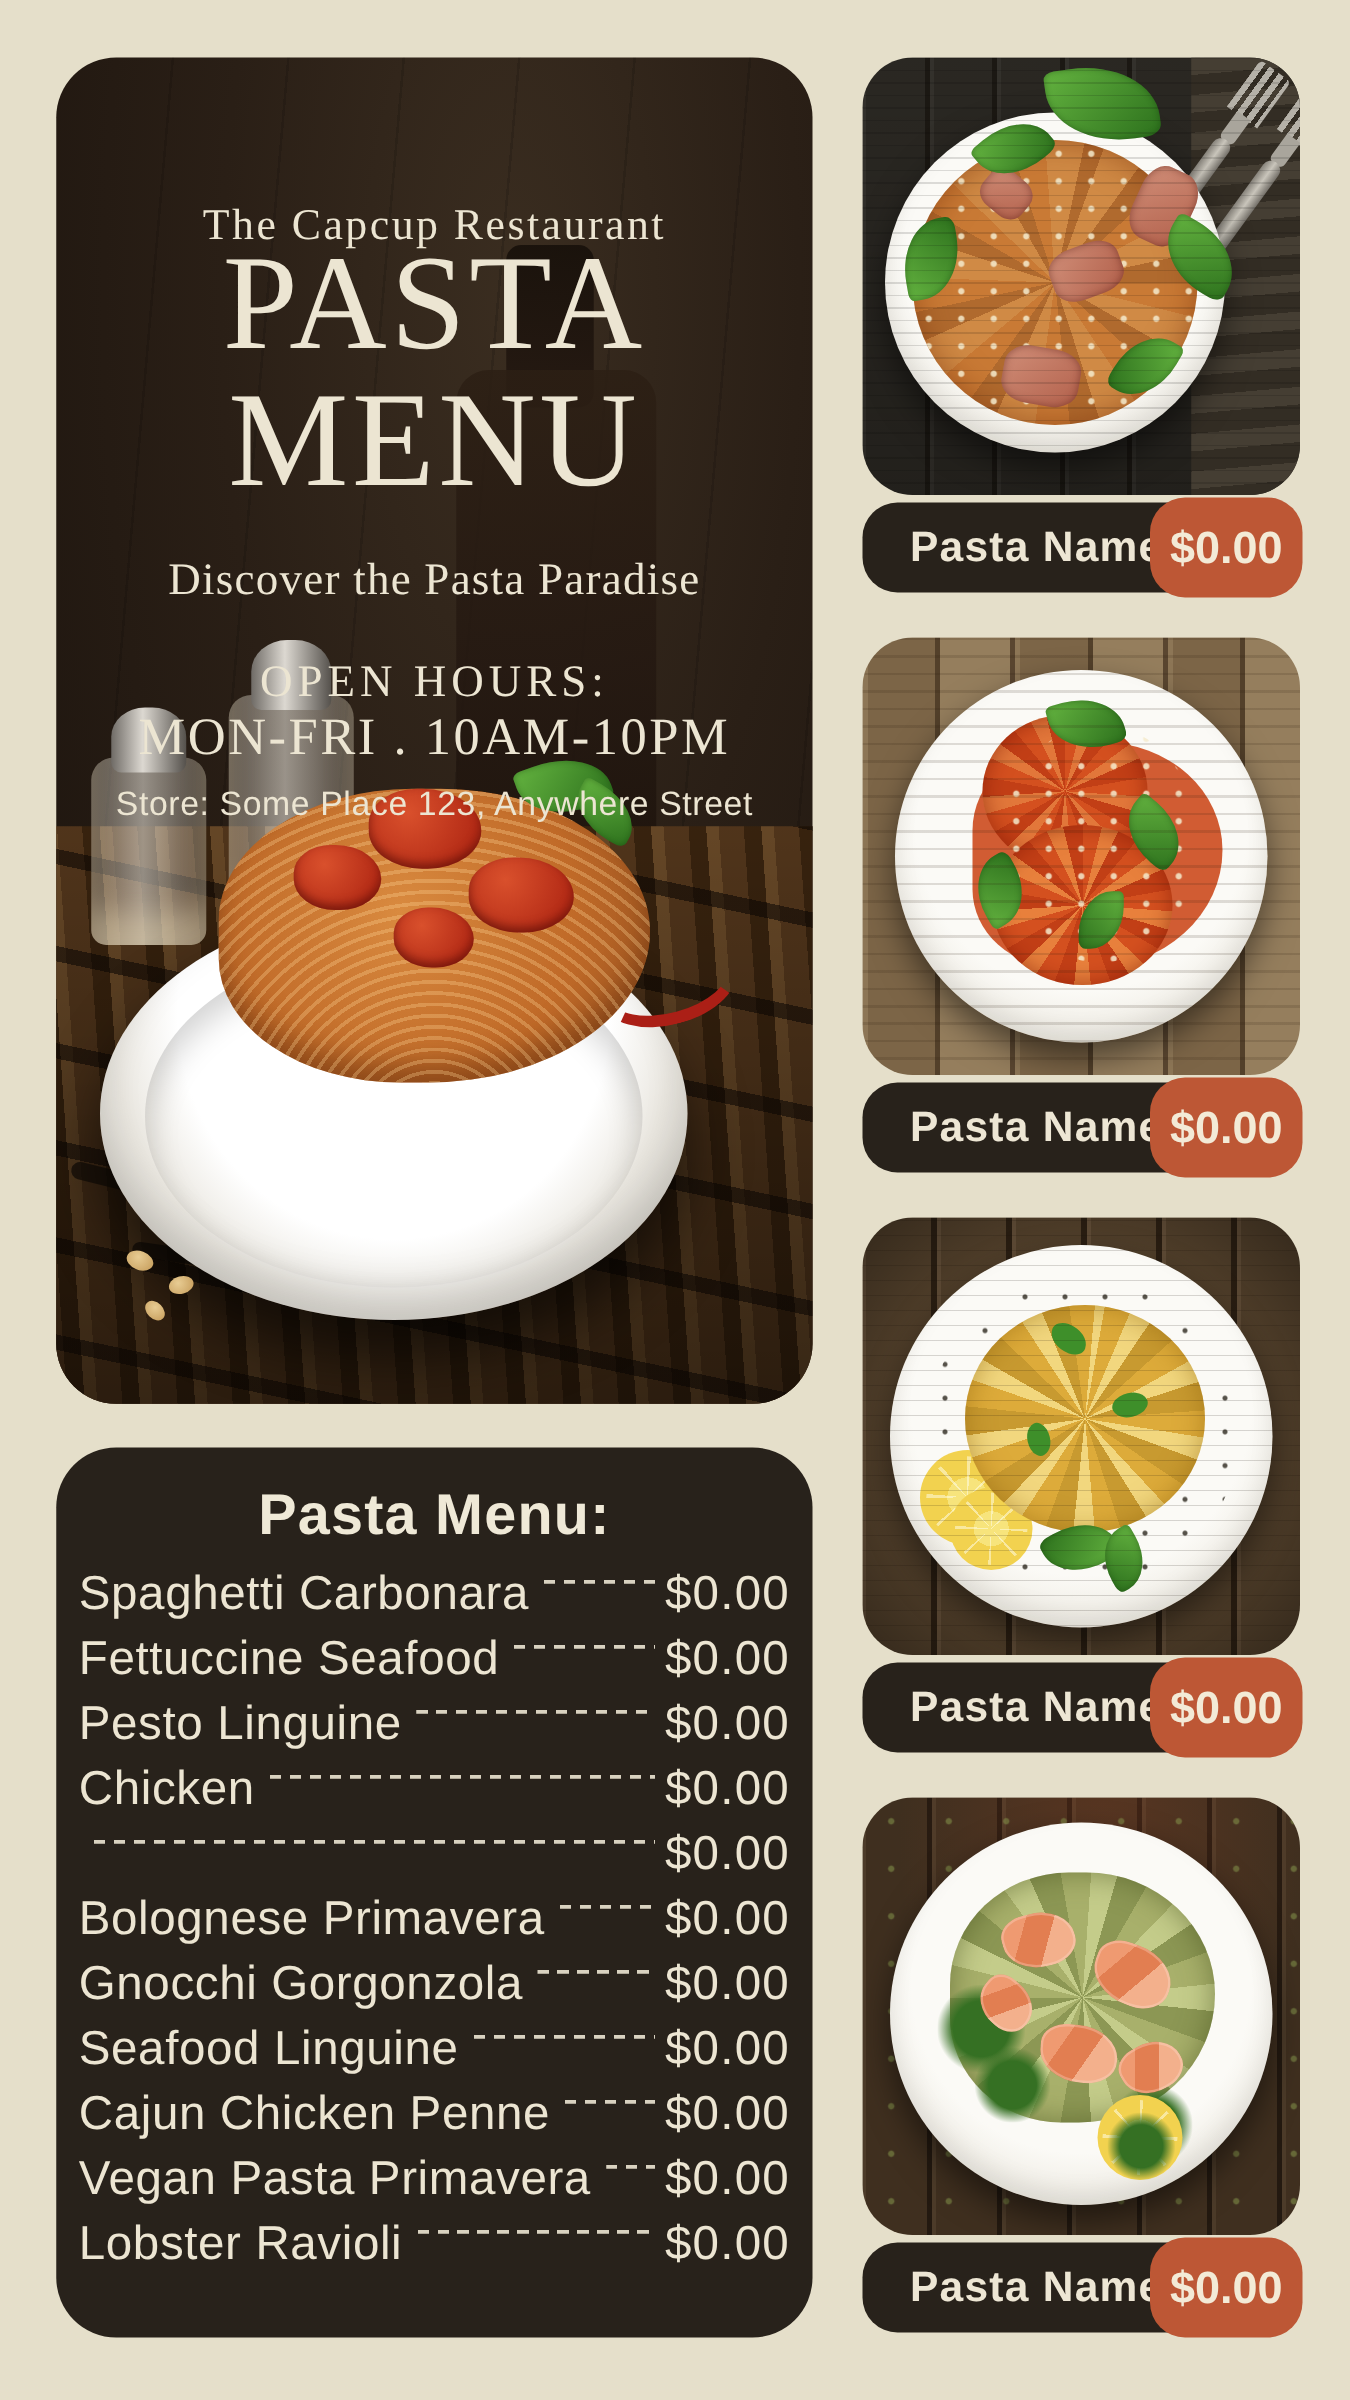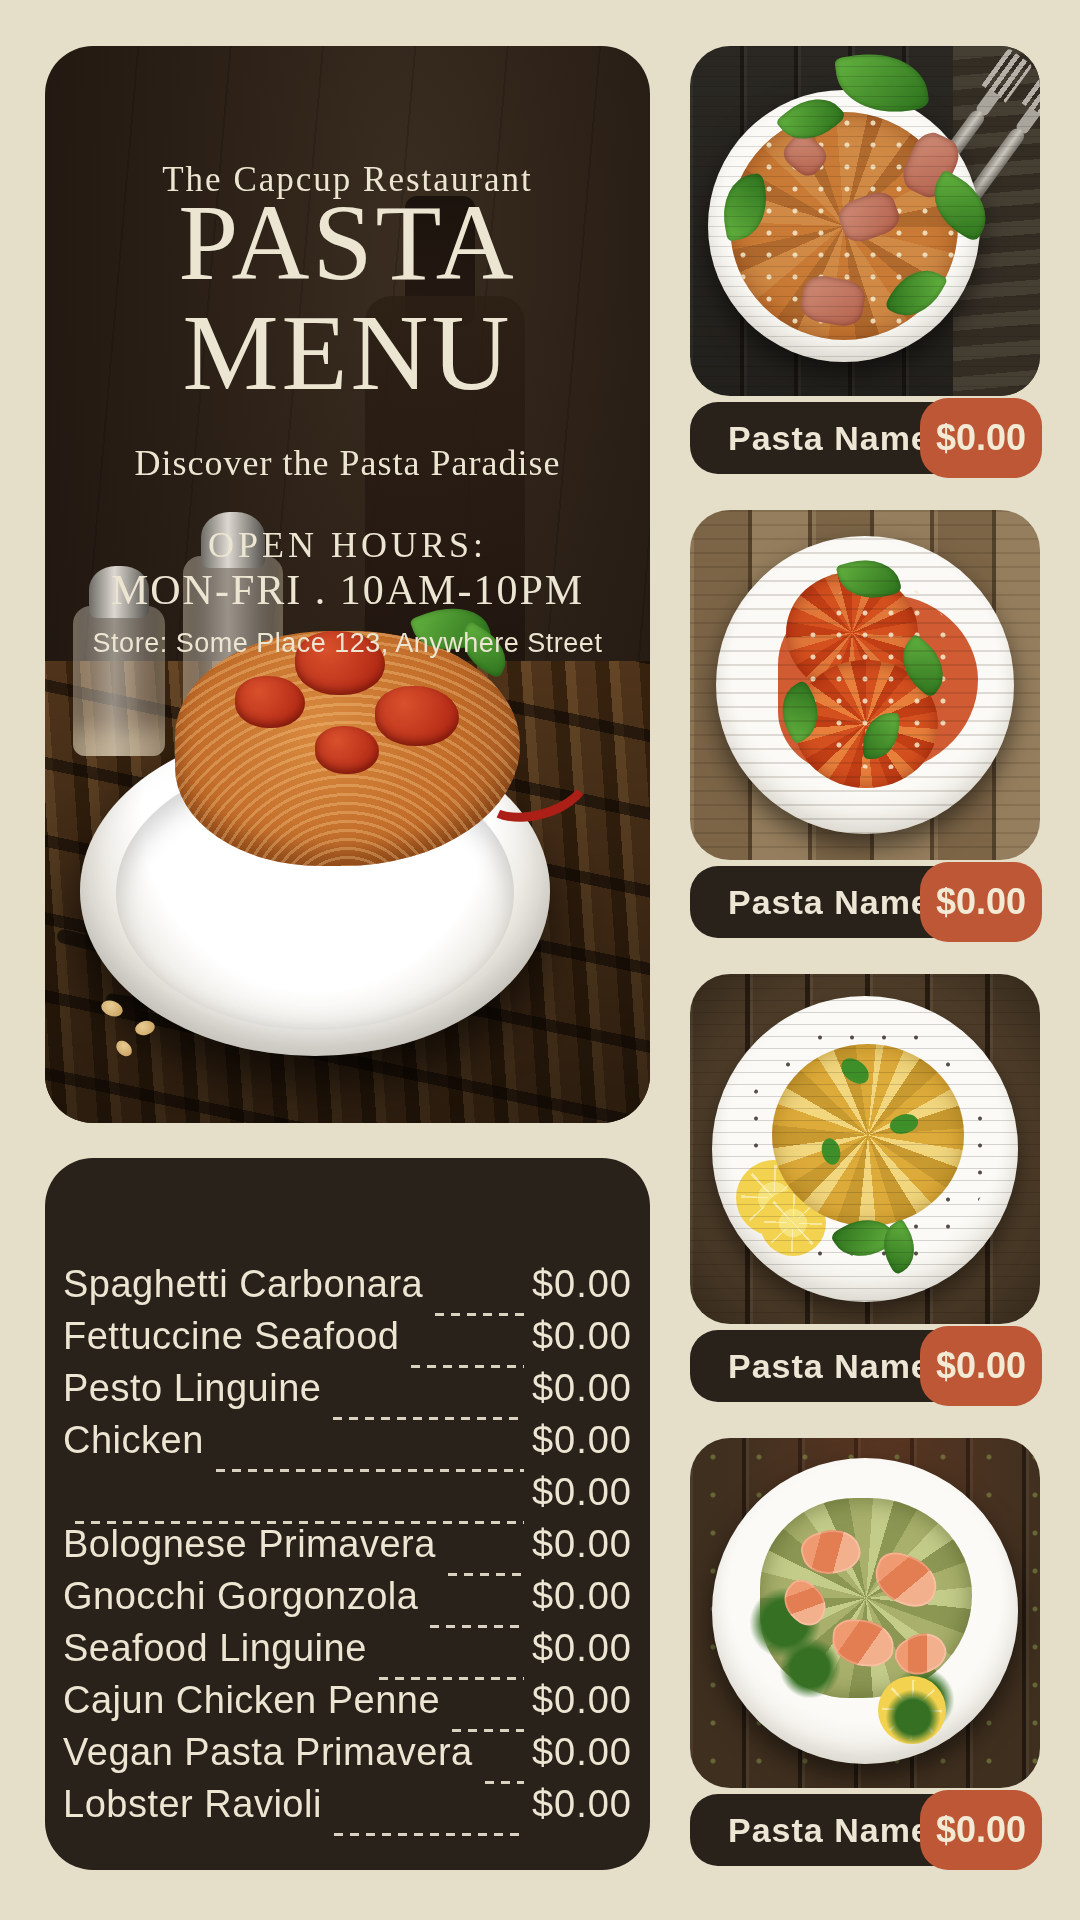--- a/index.html
+++ b/index.html
@@ -52,21 +52,21 @@
   .open-hours-value{position:absolute;left:0;right:0;top:520px;font-size:42px;letter-spacing:2px;}
   .store-line{position:absolute;left:0;right:0;top:582px;font-size:27px;letter-spacing:.5px;
     font-family:"Liberation Sans","DejaVu Sans",sans-serif;}
 
   
   .menu-card{left:45px;top:1158px;width:605px;height:712px;border-radius:48px;background:#28221b;
     color:#ece5d2;}
   .menu-heading{position:absolute;left:0;right:0;top:26px;text-align:center;
     font-size:46px;font-weight:700;letter-spacing:1px;color:#efe9d7;}
   .menu-list{position:absolute;left:18px;right:18px;top:96px;}
-  .menu-row{display:flex;align-items:flex-end;height:52px;font-size:38px;}
+  .menu-row{display:flex;align-items:flex-start;height:52px;font-size:38px;}
   .menu-row .item-name{white-space:nowrap;letter-spacing:.5px;}
   .menu-row .leader{flex:1;height:3px;margin:0 8px 0 12px;transform:translateY(10px);
     background:repeating-linear-gradient(90deg,#d9d2c0 0 9px, transparent 9px 16px);}
   .menu-row .item-price{white-space:nowrap;letter-spacing:1px;}
 
   
   .rcard{left:690px;width:350px;}
   .photo{position:absolute;left:0;top:0;width:350px;height:350px;border-radius:40px;overflow:hidden;}
   .labelbar{position:absolute;left:0;top:356px;width:350px;height:72px;border-radius:28px;background:#28221b;
     display:flex;align-items:center;}
@@ -167,20 +167,21 @@
         <div>MENU</div>
       </div>
       <div class="hero-subtitle">Discover the Pasta Paradise</div>
       <div class="open-hours-label">OPEN HOURS:</div>
       <div class="open-hours-value">MON-FRI . 10AM-10PM</div>
       <div class="store-line">Store: Some Place 123, Anywhere Street</div>
     </div>
   </div>
 
   <div class="abs menu-card">
+    <div class="menu-heading">Pasta Menu:</div>
     <div class="menu-list">
       <div class="menu-row">
         <span class="item-name">Spaghetti Carbonara</span>
         <span class="leader"></span>
         <span class="item-price">$0.00</span>
       </div>
       <div class="menu-row">
         <span class="item-name">Fettuccine Seafood</span>
         <span class="leader"></span>
         <span class="item-price">$0.00</span>

